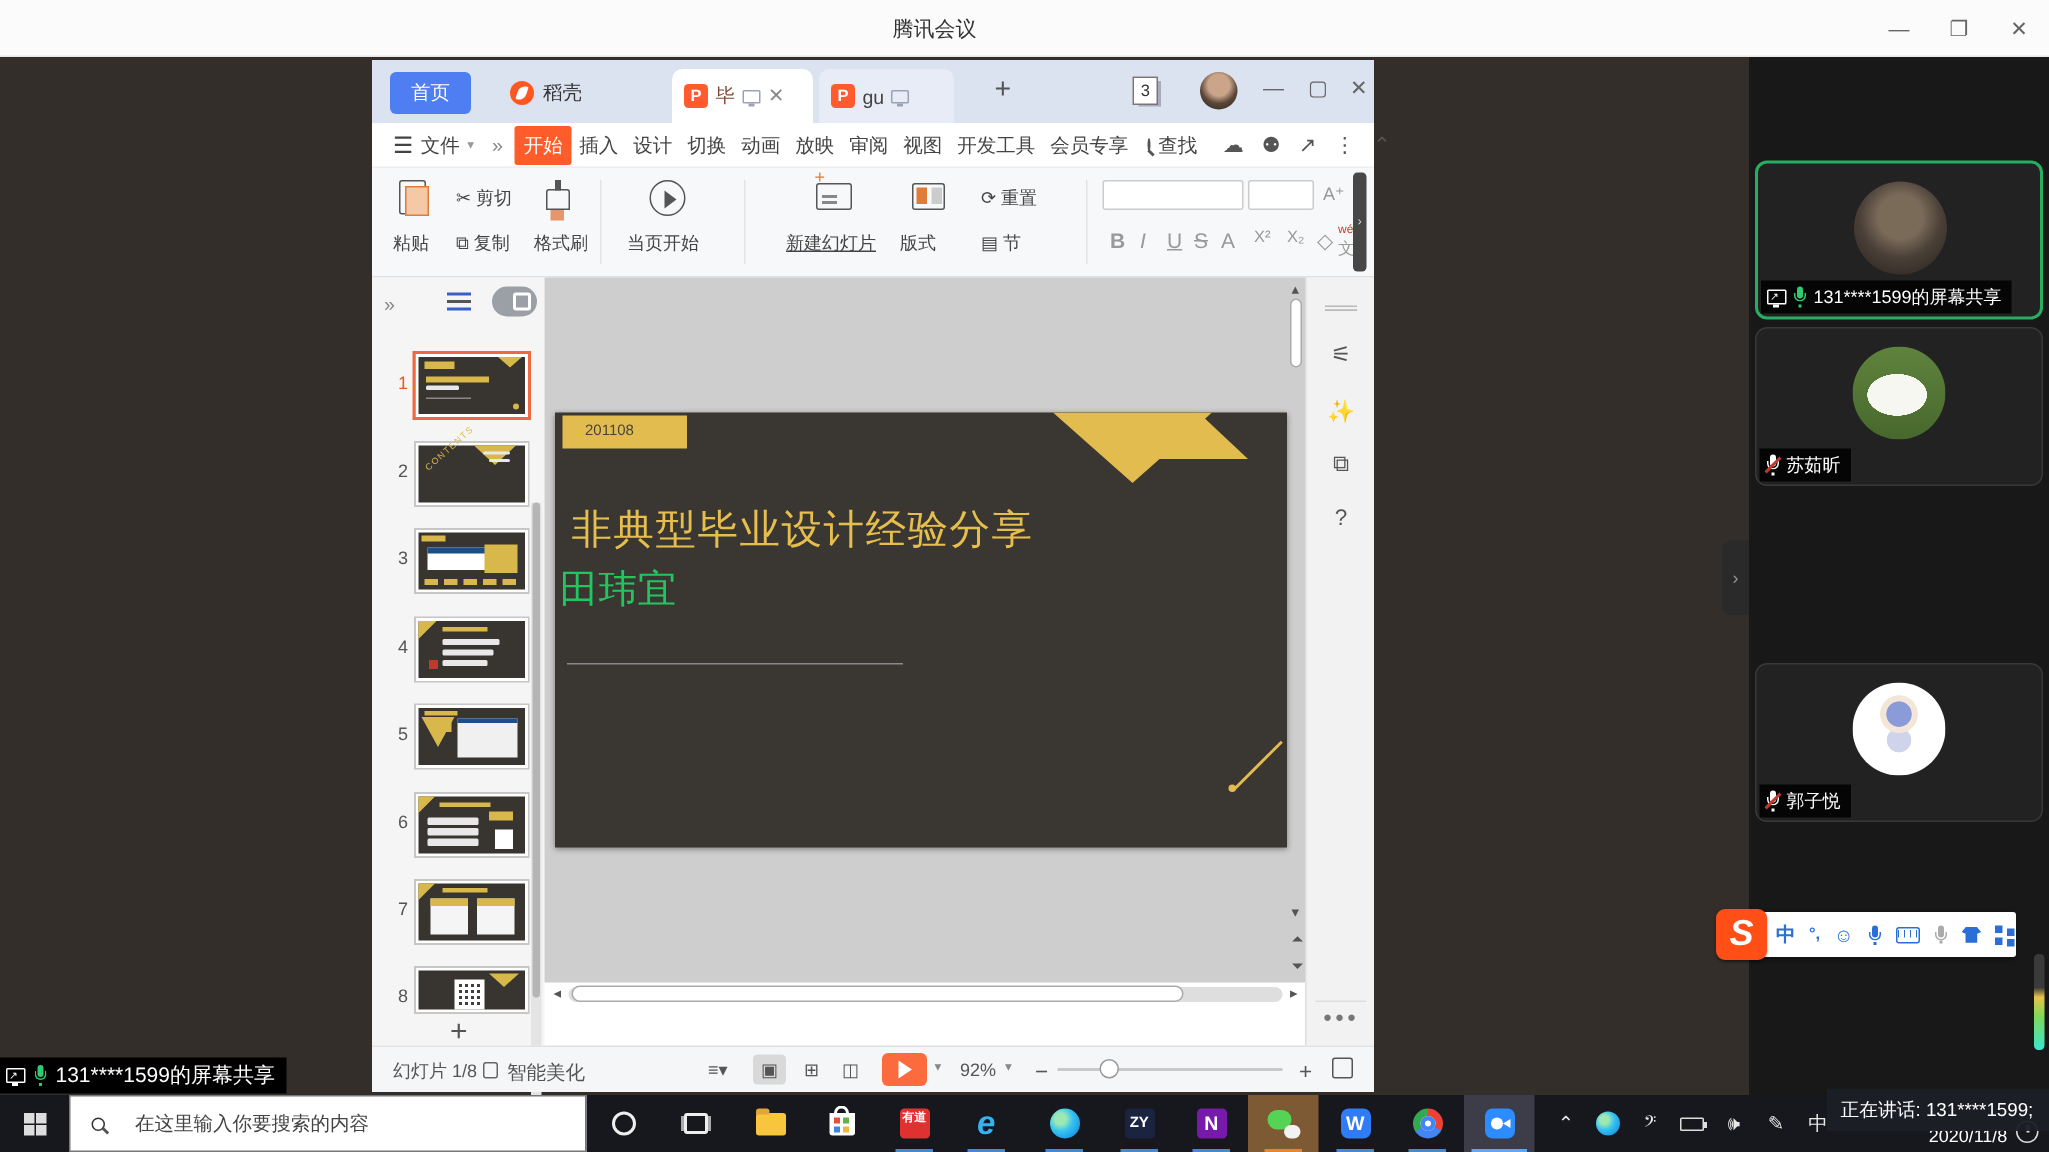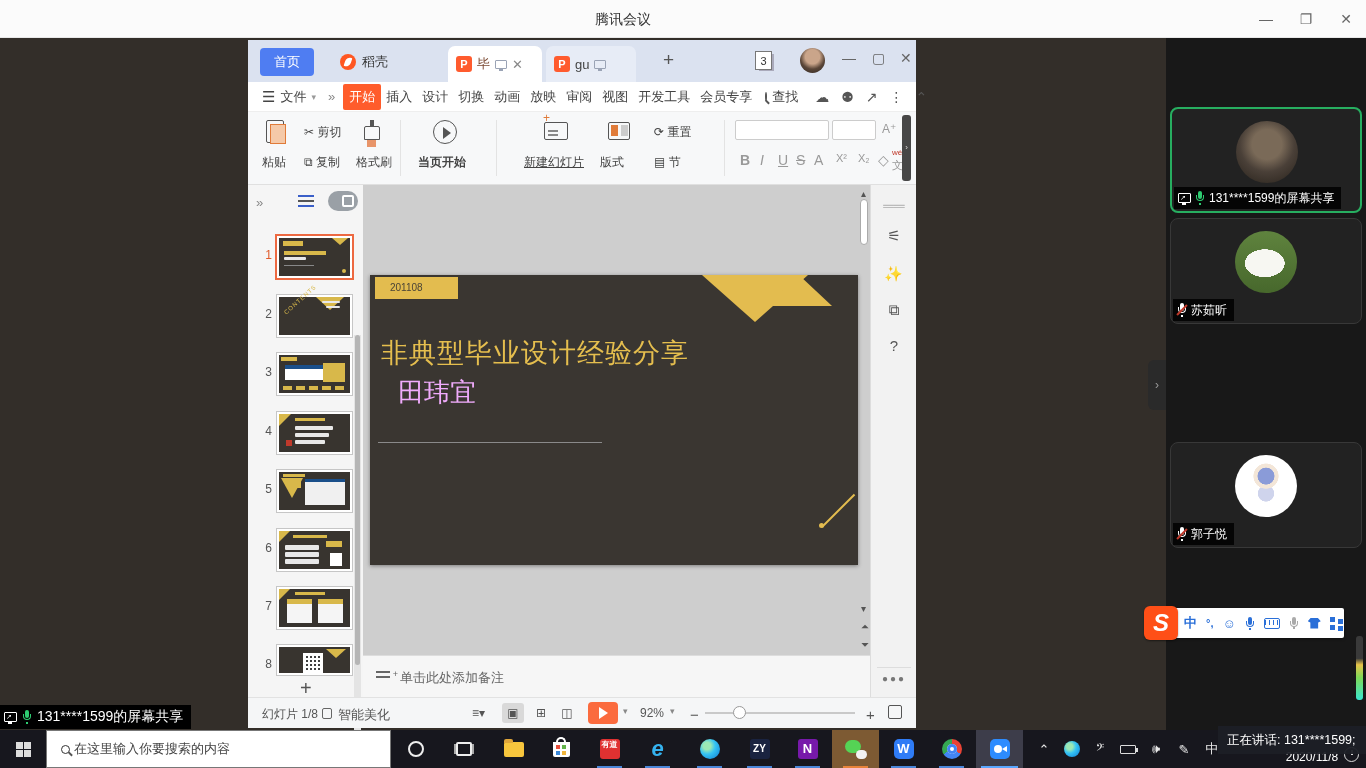--- a/index.html
+++ b/index.html
@@ -82,21 +82,21 @@
   .thumb-num.sel { color:#e05b2b; }
   .panel-scroll { position:absolute; left:106px; top:150px; width:7px; height:488px; background:#e4e4e4; }
   .panel-scroll .th { position:absolute; left:1px; top:0; width:5px; height:330px; background:#b5b5b5; border-radius:3px; } 
 
   #canvas { position:absolute; left:115px; top:145px; width:507px; height:470px; background:#cecece; }
   #slide { position:absolute; left:7px; top:90px; width:488px; height:290px; background:#3a3631; box-shadow:0 1px 4px rgba(0,0,0,.4); overflow:hidden; }
   .slide-tag { position:absolute; left:5px; top:2px; width:83px; height:22px; background:#e3bc4f; color:#4a4436; font-size:10px; line-height:22px; padding-left:15px; }
   .tri-down { position:absolute; left:332px; top:0; width:0; height:0; border-left:53px solid transparent; border-right:53px solid transparent; border-top:47px solid #e3bc4f; }
   .tri-up { position:absolute; left:396px; top:0; width:0; height:0; border-left:33px solid transparent; border-right:33px solid transparent; border-bottom:31px solid #e3bc4f; }
   .slide-title { position:absolute; left:11px; top:60px; font-size:27px; color:#e5be4e; letter-spacing:1px; }
-  .slide-author { position:absolute; left:28px; top:100px; font-size:26px; color:#f0abfc; }
+  .slide-author { position:absolute; left:3px; top:100px; font-size:26px; color:#22c55e; }
   .slide-hr { position:absolute; left:8px; top:167px; width:224px; height:1px; background:#8a8a8a; }
   .slide-diag { position:absolute; left:452px; top:251px; width:46px; height:2px; background:#e3bc4f; transform:rotate(-45deg); transform-origin:left center; }
   .slide-dot { position:absolute; left:449px; top:248px; width:5px; height:5px; border-radius:50%; background:#e3bc4f; }
 
   .hscroll { position:absolute; left:4px; top:470px; width:500px; height:15px; }
   .hscroll .tr { position:absolute; left:12px; top:3px; right:12px; height:10px; background:#dedede; border-radius:6px; }
   .hscroll .th { position:absolute; left:14px; top:2px; width:408px; height:11px; background:#fff; border:1px solid #aaa; border-radius:6px; }
   .arrow { color:#555; font-size:10px; }
 
   #toolpanel { position:absolute; left:622px; top:145px; width:46px; height:512px; background:#f2f2f2; border-left:1px solid #ddd; }
@@ -161,21 +161,21 @@
 
   #toast { position:absolute; left:1218px; top:726px; width:148px; height:28px; background:rgba(28,31,38,.95); color:#fff;
            font-size:12.5px; line-height:28px; padding-left:9px; z-index:30; }
 
   
   .tb-btn { position:absolute; top:0; width:47px; height:38px; display:flex; align-items:center; justify-content:center; }
   .tb-under { position:absolute; bottom:0; left:11px; width:25px; height:2px; background:#4a86d8; }
   .win-logo { position:relative; width:15px; height:15px; }
   .win-logo::before { content:""; position:absolute; left:0; top:0; width:7px; height:7px; background:#ddd; box-shadow:8px 0 0 #ddd, 0 8px 0 #ddd, 8px 8px 0 #ddd; }
   #tb-search { position:absolute; left:46px; top:0; width:345px; height:38px; background:#fff; border:1px solid #777;
-               display:flex; align-items:center; gap:4px; padding-left:14px; font-size:13px; color:#444; }
+               display:flex; align-items:center; gap:20px; padding-left:14px; font-size:13px; color:#444; }
   .sqico { width:20px; height:20px; border-radius:3px; color:#fff; font-weight:bold; text-align:center; }
   .folder-ico { position:relative; width:20px; height:15px; background:#f8c63d; border-radius:2px; }
   .folder-ico::before { content:""; position:absolute; left:0; top:-3px; width:9px; height:4px; background:#e0a63a; border-radius:2px 2px 0 0; }
   .chrome-ico { width:20px; height:20px; border-radius:50%;
                 background:conic-gradient(#ea4335 0 33%, #4285f4 33% 66%, #34a853 66% 100%); position:relative; }
   .chrome-ico::after { content:""; position:absolute; left:5px; top:5px; width:10px; height:10px; border-radius:50%; background:#fff; box-shadow:inset 0 0 0 3px #4285f4; }
   .edge-ico { width:20px; height:20px; border-radius:50%; background:radial-gradient(circle at 35% 35%, #9ce8b4 0 20%, #35c3f3 45%, #0d7ad4 100%); }
   .wechat-ico { position:relative; width:22px; height:19px; }
   .wechat-ico::before { content:""; position:absolute; left:0; top:0; width:16px; height:13px; border-radius:7px; background:#55d355; }
   .wechat-ico::after { content:""; position:absolute; right:0; bottom:0; width:11px; height:9px; border-radius:5px; background:#f2f2f2; }
@@ -257,21 +257,21 @@
 
     <div id="wps-ribbon">
       <span class="clipboard" style="left:18px;top:8px;"></span>
       <span class="rb-label" style="left:14px;top:42px;">粘贴</span>
       <span class="rb-label" style="left:56px;top:12px;">✂ <span>剪切</span></span>
       <span class="rb-label" style="left:56px;top:42px;">⧉ <span>复制</span></span>
       <span class="fbrush" style="left:116px;top:14px;"></span>
       <span class="rb-label" style="left:108px;top:42px;">格式刷</span>
       <div class="rb-vdiv" style="left:152px;"></div>
       <span class="playcirc" style="left:185px;top:8px;"></span>
-      <span class="rb-label" style="left:170px;top:42px;font-weight:bold;">当页开始</span>
+      <span class="rb-label" style="left:170px;top:42px;">当页开始</span>
       <div class="rb-vdiv" style="left:248px;"></div>
       <span class="newslide" style="left:296px;top:10px;"></span>
       <span class="rb-label" style="left:276px;top:42px;text-decoration:underline;">新建幻灯片</span>
       <span class="layoutico" style="left:360px;top:10px;"></span>
       <span class="rb-label" style="left:352px;top:42px;">版式</span>
       <span class="rb-label" style="left:406px;top:12px;">⟳ <span>重置</span></span>
       <span class="rb-label" style="left:406px;top:42px;">▤ <span>节</span></span>
       <div class="rb-vdiv" style="left:476px;"></div>
       <div class="fontbox" style="left:487px;top:8px;width:94px;"></div>
       <div class="fontbox" style="left:584px;top:8px;width:44px;"></div>
@@ -406,24 +406,20 @@
     <div id="toolpanel">
       <span class="tp-ico" style="top:12px;color:#bbb;">══</span>
       <span class="tp-ico" style="top:42px;">⚟</span>
       <span class="tp-ico" style="top:80px;">✨</span>
       <span class="tp-ico" style="top:116px;">⧉</span>
       <span class="tp-ico" style="top:152px;">?</span>
       <span style="position:absolute;left:6px;top:482px;width:34px;height:1px;background:#ddd;"></span>
       <span class="tp-ico" style="top:488px;font-size:10px;letter-spacing:2px;color:#777;">●●●</span>
     </div>
 
-    <div id="notesbar">
-      <span class="notes-ico"></span>
-      <span class="txt">单击此处添加备注</span>
-    </div>
 
     <div id="wps-status">
       <span class="st" style="left:14px;">幻灯片 1/8</span>
       <span class="st" style="left:74px;width:10px;height:11px;border:1.5px solid #666;border-radius:2px;top:10px;"></span>
       <span class="st" style="left:90px;font-size:13px;">智能美化</span>
       <span class="st" style="left:224px;color:#555;">≡▾</span>
       <span class="viewbox sel" style="left:254px;">▣</span>
       <span class="viewbox" style="left:282px;">⊞</span>
       <span class="viewbox" style="left:308px;">◫</span>
       <span class="play-btn"></span>

